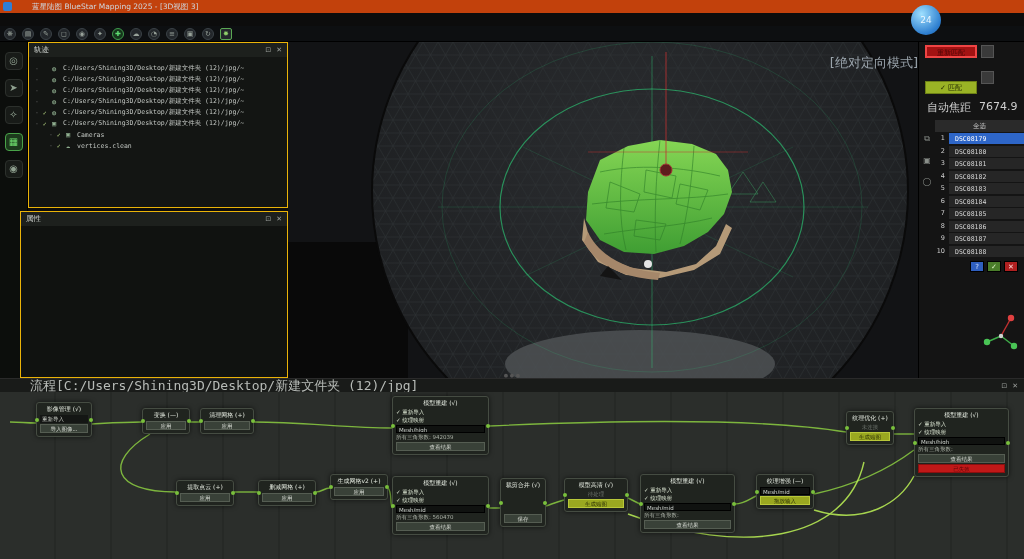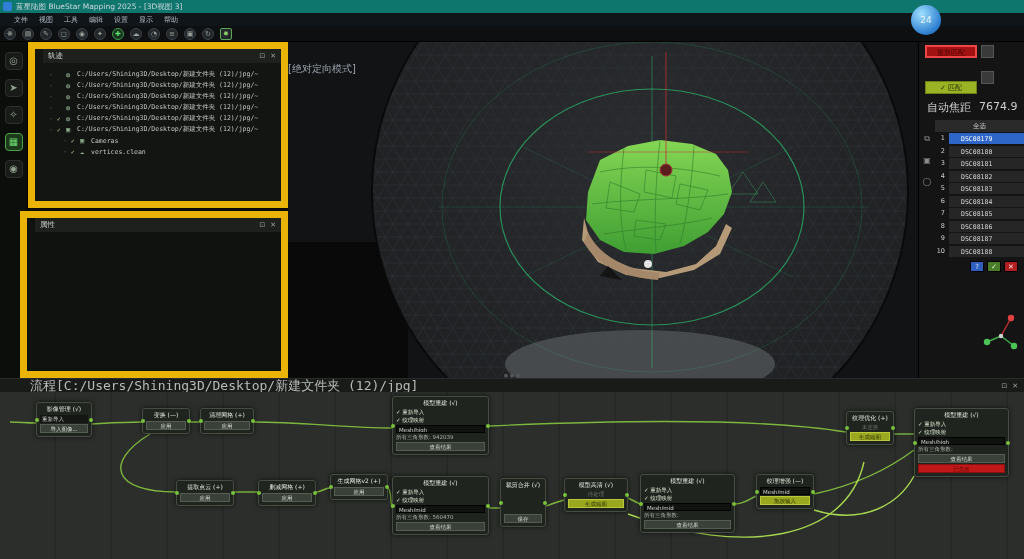--- a/index.html
+++ b/index.html
@@ -1,22 +1,22 @@
 <!DOCTYPE html>
 <html><head>
 <meta charset="utf-8">
 <style>
   * { margin:0; padding:0; box-sizing:border-box; }
   html,body { background:#000; }
   body { font-family:"DejaVu Sans", sans-serif; }
   #app { position:relative; width:1024px; height:559px; background:#0c0c0c; overflow:hidden; }
 
   
-  .titlebar { position:absolute; left:0; top:0; width:1024px; height:13px; background:#0f766e;
-    display:flex; align-items:center; gap:4px; padding-left:3px; }
+  .titlebar { position:absolute; left:0; top:0; width:1024px; height:13px; background:#c2410c;
+    display:flex; align-items:center; gap:20px; padding-left:3px; }
   .titlebar .appicon { width:9px; height:9px; background:#2f7fd6; border-radius:2px; }
   .titlebar .title { font-size:7.5px; color:#cfd8e0; white-space:nowrap; }
   .menubar { position:absolute; left:0; top:13px; width:1024px; height:13px; background:#10151a;
     display:flex; align-items:center; gap:11px; padding-left:14px; }
   .menubar .menu-item { font-size:7px; color:#b4bcc4; }
   .toolbar { position:absolute; left:0; top:26px; width:1024px; height:16px; background:#0d0f11;
     display:flex; align-items:center; gap:6px; padding-left:4px; border-bottom:1px solid #000; }
   .tb-icon { width:12px; height:12px; border-radius:50%; background:#23272b; border:1px solid #3a4146;
     color:#98a29a; font-size:7px; line-height:10px; text-align:center; }
   .tb-icon.accent { background:#16351c; border-color:#3f9b4c; color:#5fdd72; }
@@ -26,54 +26,54 @@
     color:#eaf6ff; font-size:9px; display:flex; align-items:center; justify-content:center; }
 
   
   .sidestrip { position:absolute; left:0; top:42px; width:28px; height:336px; background:#0c0e0c;
     display:flex; flex-direction:column; align-items:center; gap:9px; padding-top:10px; border-right:1px solid #000; }
   .ss-icon { width:18px; height:18px; border-radius:4px; background:#181b18; border:1px solid #2c302c;
     color:#8fa08f; font-size:10px; line-height:16px; text-align:center; }
   .ss-icon.active { background:#1d3a1d; border-color:#49a349; color:#6fe06f; }
 
   
-  .panel { position:absolute; background:#131513; border:7px solid #eab308;padding-left:8px; }
+  .panel { position:absolute; background:#131513; border:1px solid #eab308; }
   .panel-head { height:14px; background:#1d201d; display:flex; align-items:center; padding:0 5px;
     font-size:7.5px; color:#d0d4d0; }
   .panel-head .ph-icons { margin-left:auto; display:flex; gap:5px; color:#9a9e9a; font-size:7px; }
   #tree-panel { left:28px; top:42px; width:260px; height:166px; }
   #tree-list { padding:6px 2px 0 6px; }
   .tree-row { display:flex; align-items:center; gap:3px; height:11px; font-size:6.5px; color:#c2c6c2;
     white-space:nowrap; overflow:hidden; font-family:"DejaVu Sans Mono", monospace; }
   .tree-row .dot { color:#666; width:5px; }
   .tree-row .chk { color:#bfe08a; width:6px; font-size:6px; }
   .tree-row .ticn { color:#8fae8f; font-size:7px; width:8px; }
   .tree-row.child { padding-left:14px; }
   #props-panel { left:20px; top:211px; width:268px; height:167px; background:#101210; }
 
   
   #viewport { position:absolute; left:288px; top:42px; width:630px; height:336px; background:#141517; overflow:hidden; }
-  #mode-label { position:absolute; left:0; top:20px; width:100%; text-align:left; font-size:10px; color:#9aa4ac; z-index:5; }
+  #mode-label { position:absolute; left:0; top:12px; width:100%; text-align:right; font-size:13px; color:#9aa4ac; z-index:5; }
 
   
   #right-panel { position:absolute; left:918px; top:42px; width:106px; height:336px; background:#141414; border-left:1px solid #000; }
   .rp-row { display:flex; align-items:center; gap:4px; padding:3px 4px 0 6px; }
   .btn-red-big { width:52px; height:13px; background:#a31212; color:#4d0606; font-size:7px;
     text-align:center; line-height:13px; border:2px solid #ef4444; }
   .btn-green-big { width:52px; height:13px; background:#9ab325; color:#2b3305; font-size:7px;
     text-align:center; line-height:13px; border:1px solid #6d8016;margin-top:20px; }
   .sq-btn { width:13px; height:13px; background:#3a3a3a; border:1px solid #555; }
   .focal { display:flex; gap:8px; padding:6px 0 3px 8px; font-size:11px; color:#cfcfcf; }
   .listwrap { display:flex; margin-top:2px; }
   .icon-rail { width:16px; display:flex; flex-direction:column; gap:12px; align-items:center; padding-top:14px; color:#8a8f8a; font-size:8px; }
   .imglist { flex:1; margin-right:0; }
   .imglist-head { height:12px; background:#2a2a2a; color:#cfcfcf; font-size:6.5px; text-align:center; line-height:12px; }
   .img-row { display:flex; height:12.5px; align-items:center; font-size:6.5px; color:#d6d6d6; }
   .img-row .no { width:14px; text-align:right; padding-right:4px; color:#cfcfcf; }
-  .img-row .nm { flex:1; background:#262626; padding-left:12px; line-height:12px; height:11px; margin-top:1px;
+  .img-row .nm { flex:1; background:#262626; padding-left:6px; line-height:12px; height:11px; margin-top:1px;
     font-family:"DejaVu Sans Mono", monospace; }
   .img-row.selected .nm { background:#2e66c8; color:#fff; }
   .rp-footer { display:flex; gap:3px; justify-content:flex-end; padding:4px 6px 0 0; }
   .fbtn { width:14px; height:11px; font-size:7px; line-height:11px; text-align:center; border:1px solid #000; }
   .fbtn.blue { background:#2f5fbf; color:#cfe0ff; }
   .fbtn.green { background:#4a7d2a; color:#d8f0c0; }
   .fbtn.red { background:#b02020; color:#ffd8d8; }
   #gizmo { position:absolute; left:62px; top:268px; }
 
   
@@ -105,29 +105,20 @@
 <body>
 
 <div id="app">
 
   <div class="titlebar">
     <div class="appicon"></div>
     <div class="title">蓝星陆图 BlueStar Mapping 2025 - [3D视图 3]</div>
   </div>
   <div class="badge">24</div>
 
-  <div class="menubar">
-      <span class="menu-item">文件</span>
-      <span class="menu-item">视图</span>
-      <span class="menu-item">工具</span>
-      <span class="menu-item">编辑</span>
-      <span class="menu-item">设置</span>
-      <span class="menu-item">显示</span>
-      <span class="menu-item">帮助</span>
-    </div>
 
   <div class="toolbar">
       <span class="tb-icon">❋</span>
       <span class="tb-icon">▤</span>
       <span class="tb-icon">✎</span>
       <span class="tb-icon">◻</span>
       <span class="tb-icon">◉</span>
       <span class="tb-icon">✦</span>
       <span class="tb-icon accent">✚</span>
       <span class="tb-icon">☁</span>

